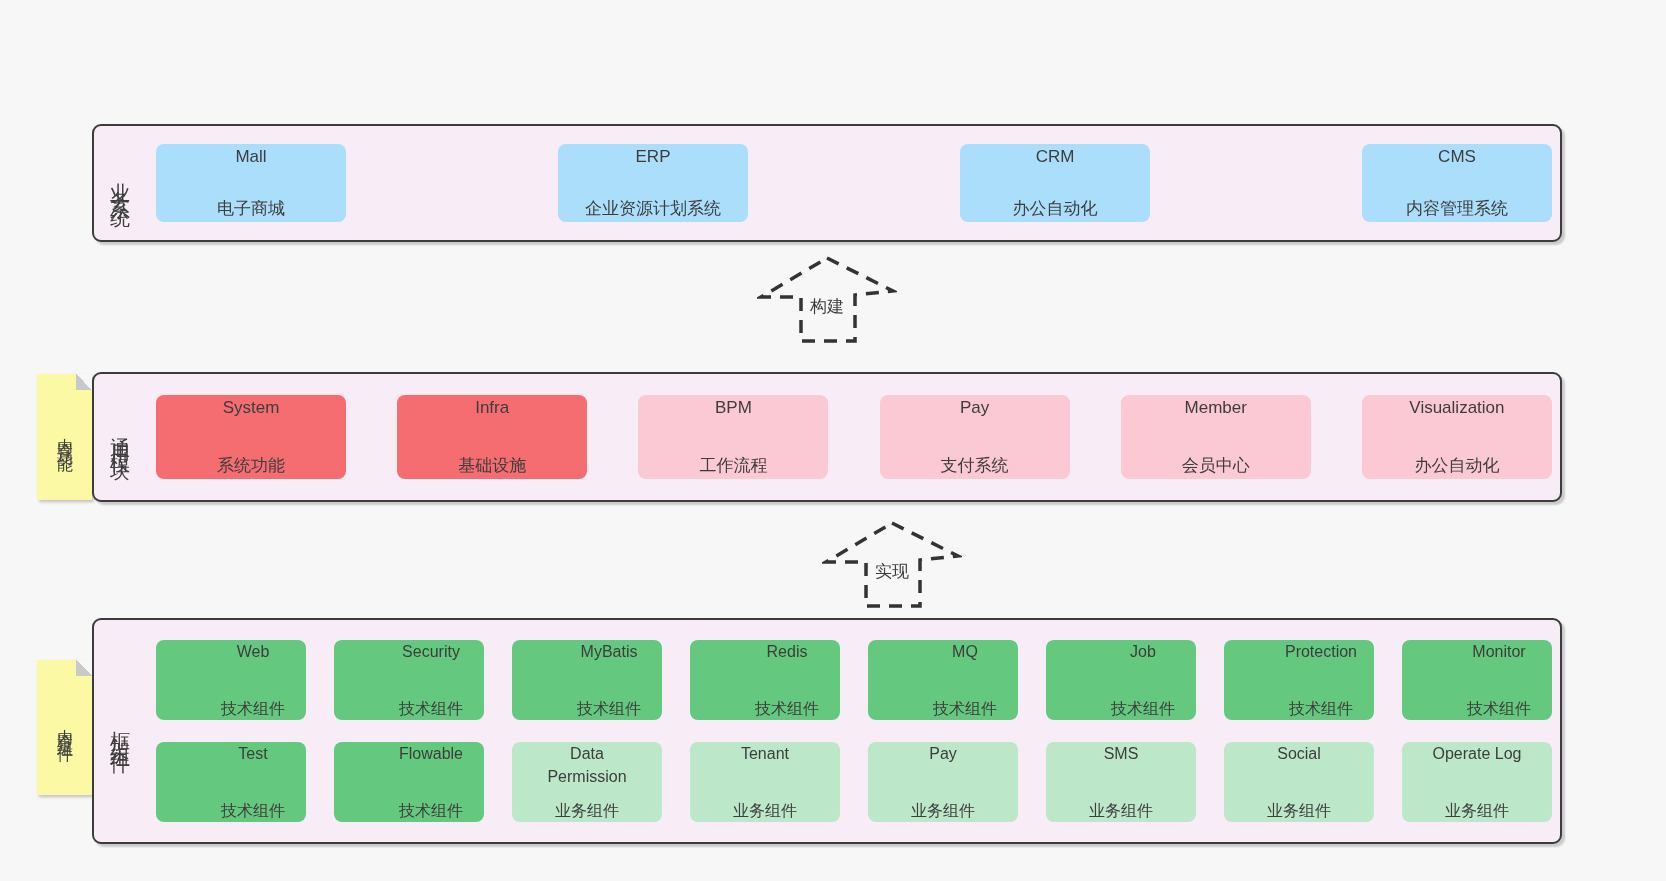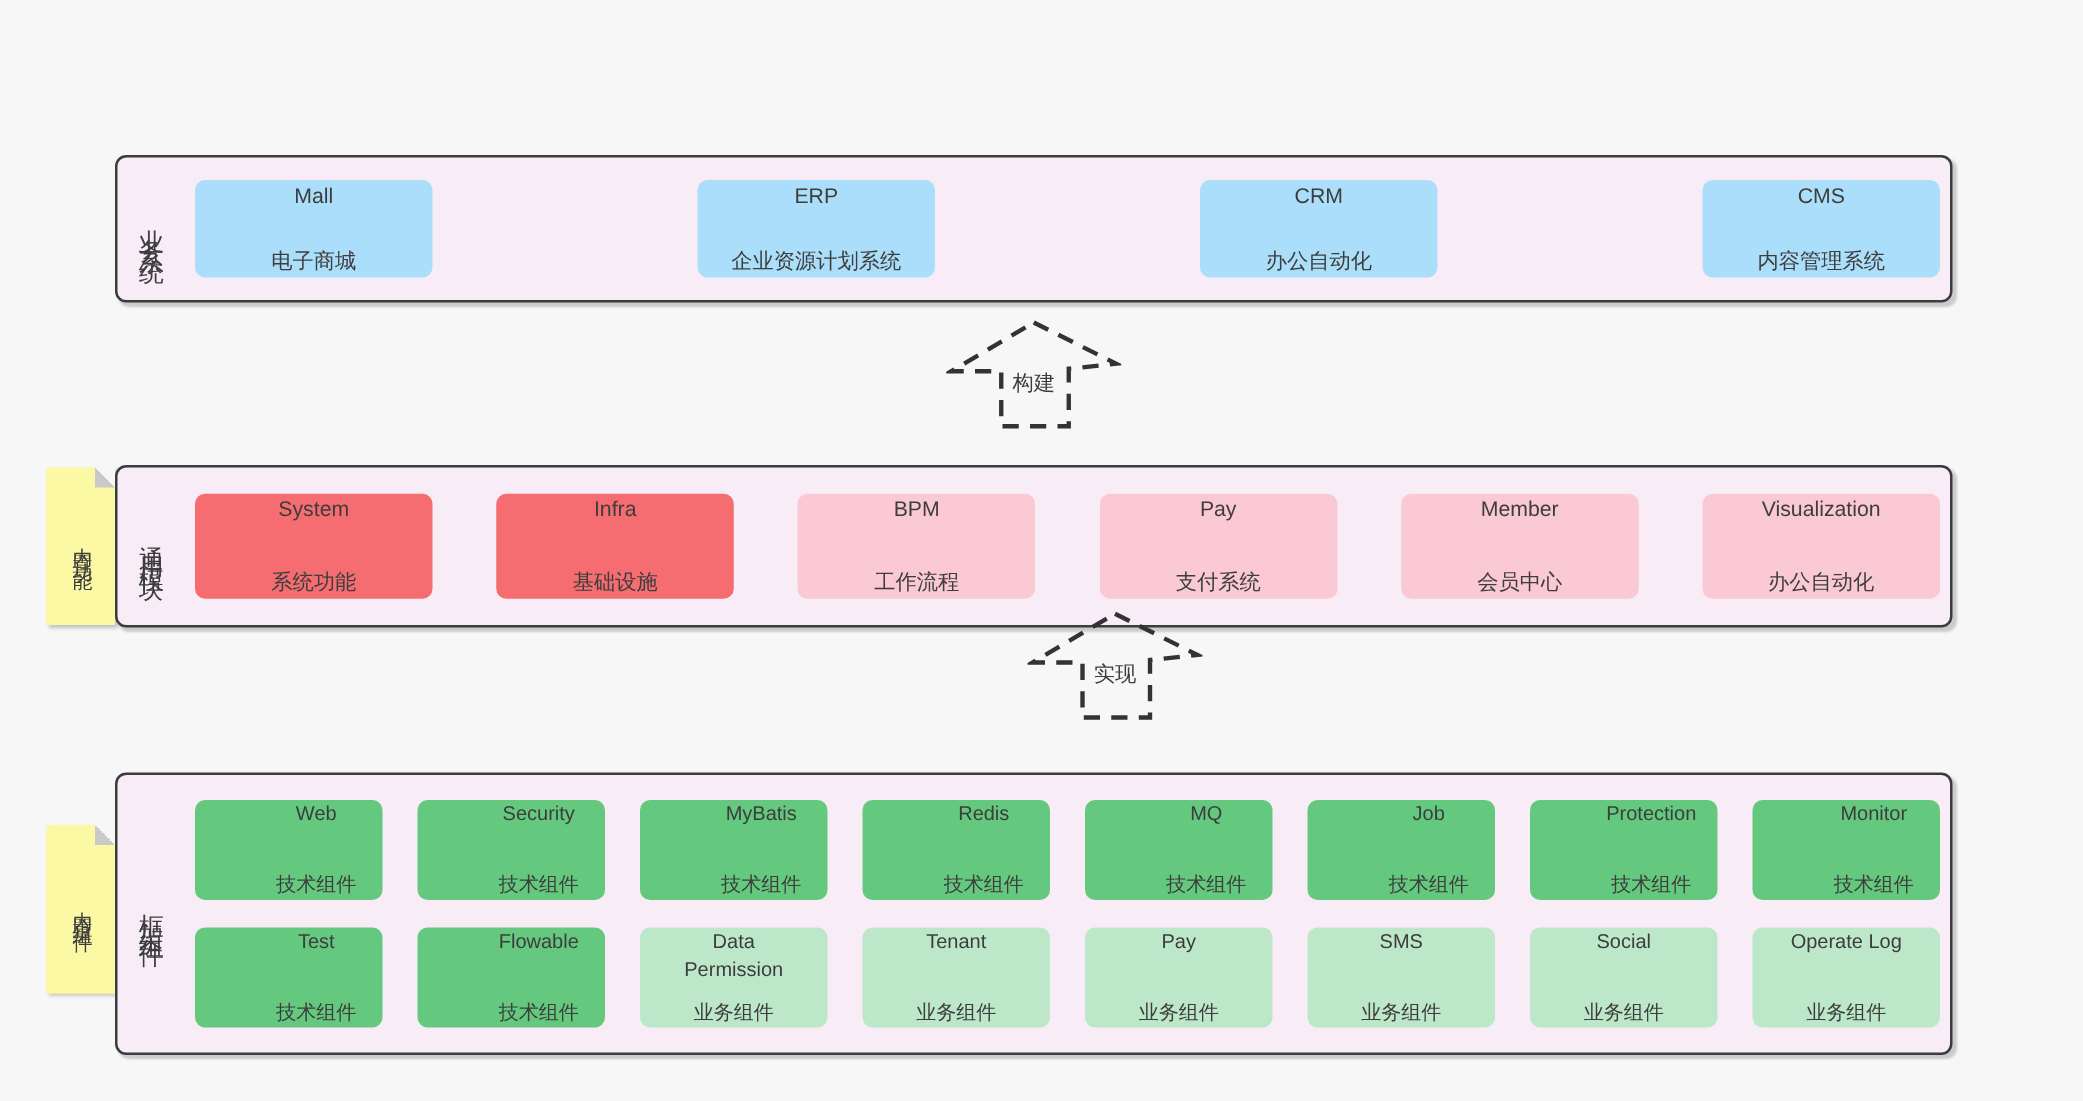--- a/index.html
+++ b/index.html
@@ -86,21 +86,21 @@
     width: 16px; height: 16px;
     background: linear-gradient(to bottom left,
       var(--c-page-bg, #f7f7f7) 0 50%,
       var(--c-fold-gray, #c9c9c9) 50% 100%);
   }
   .note-text { font-size: 16px; letter-spacing: 6px; }
 
   
   .arrow { position: absolute; width: 140px; height: 90px; }
   .arrow--build     { left: 757px; top: 255px; }
-  .arrow--implement { left: 822px; top: 488px; }
+  .arrow--implement { left: 822px; top: 520px; }
   .arrow svg { width: 100%; height: 100%; display: block; }
   .arrow-path {
     fill: none;
     stroke: var(--c-arrow, #333333);
     stroke-width: 3.5;
     stroke-dasharray: 13 9;
   }
   .arrow-label {
     position: absolute;
     top: 40px; left: 50%; transform: translateX(-50%);

